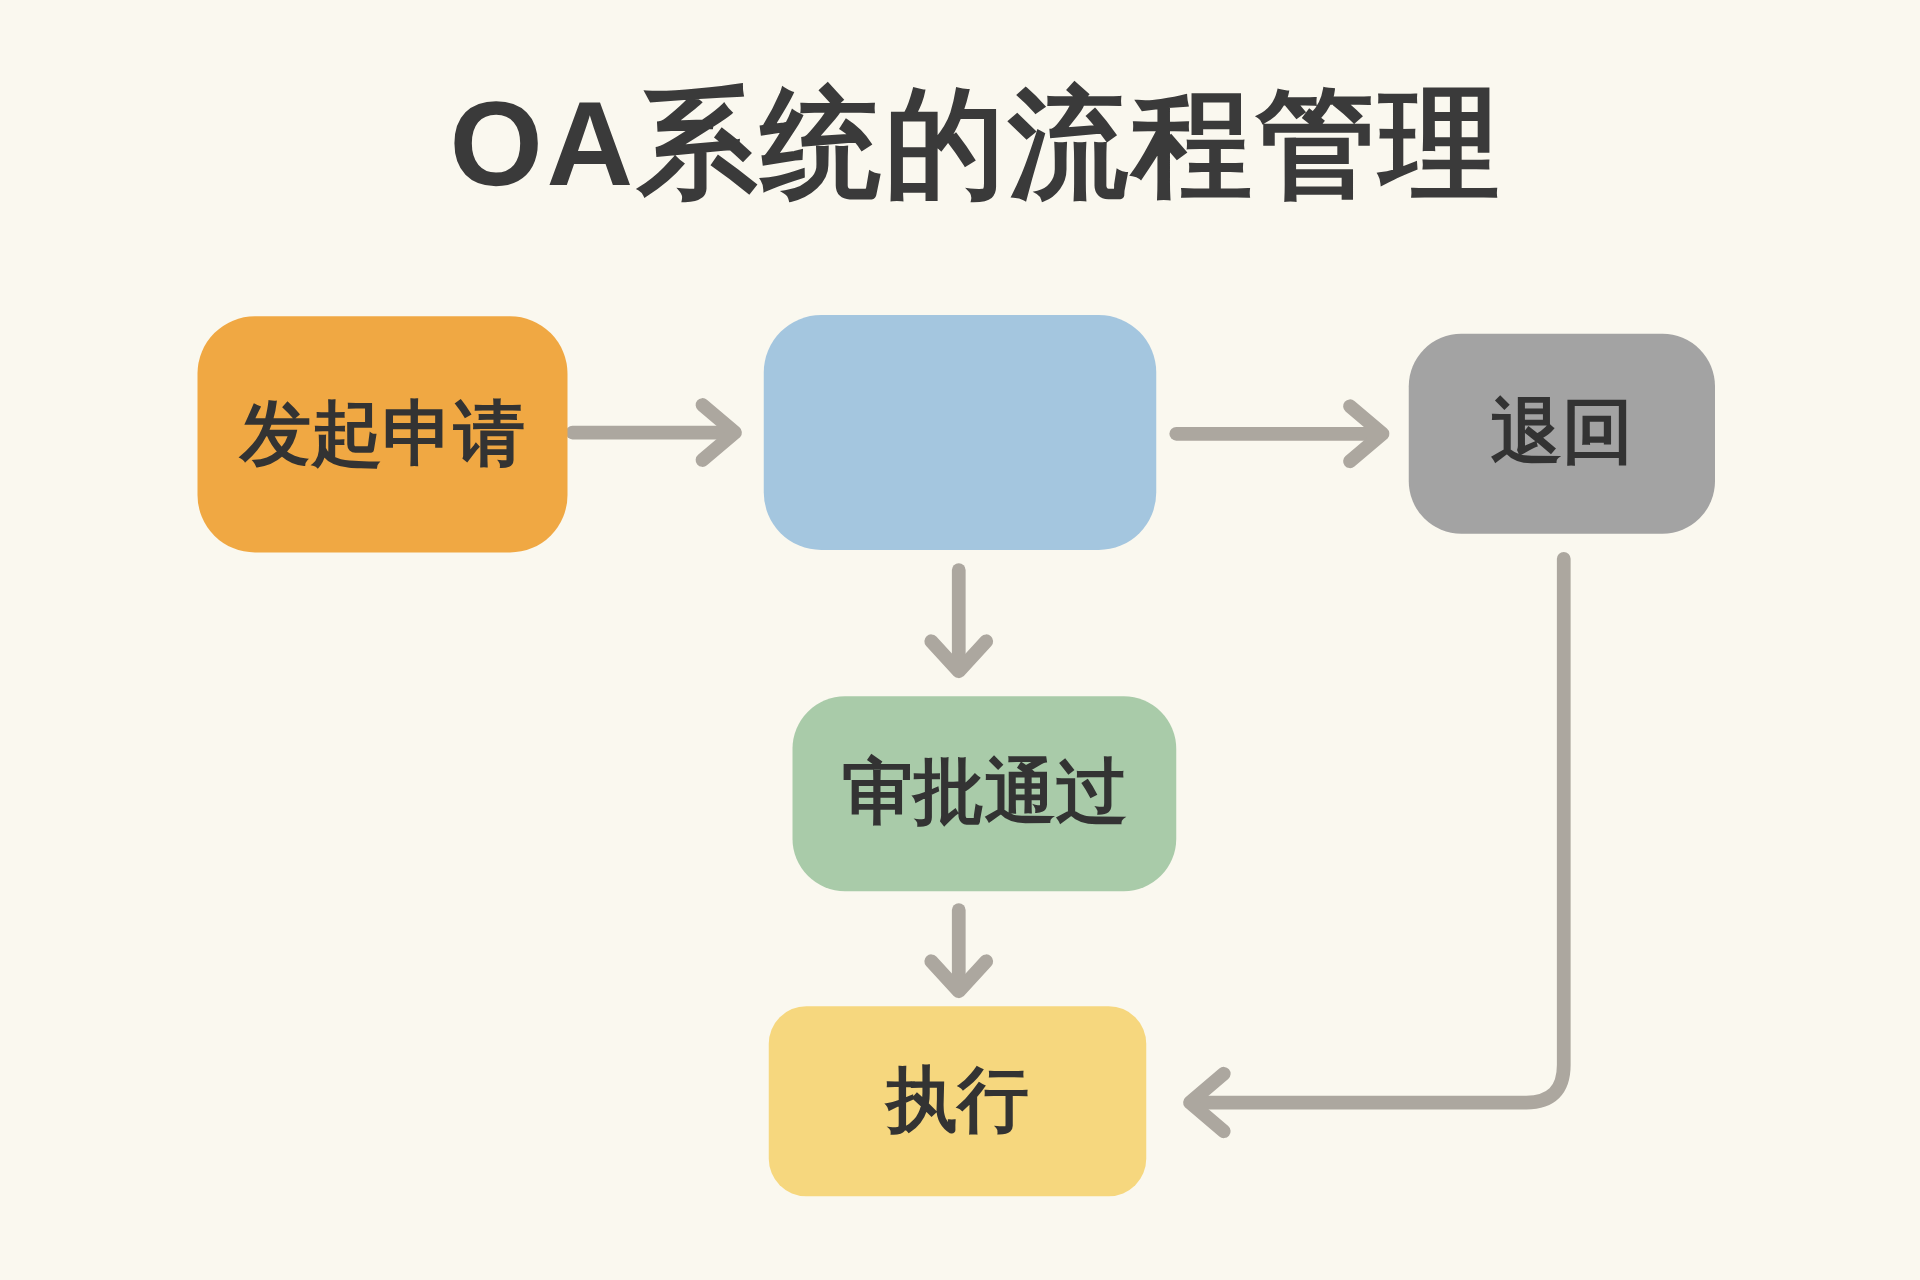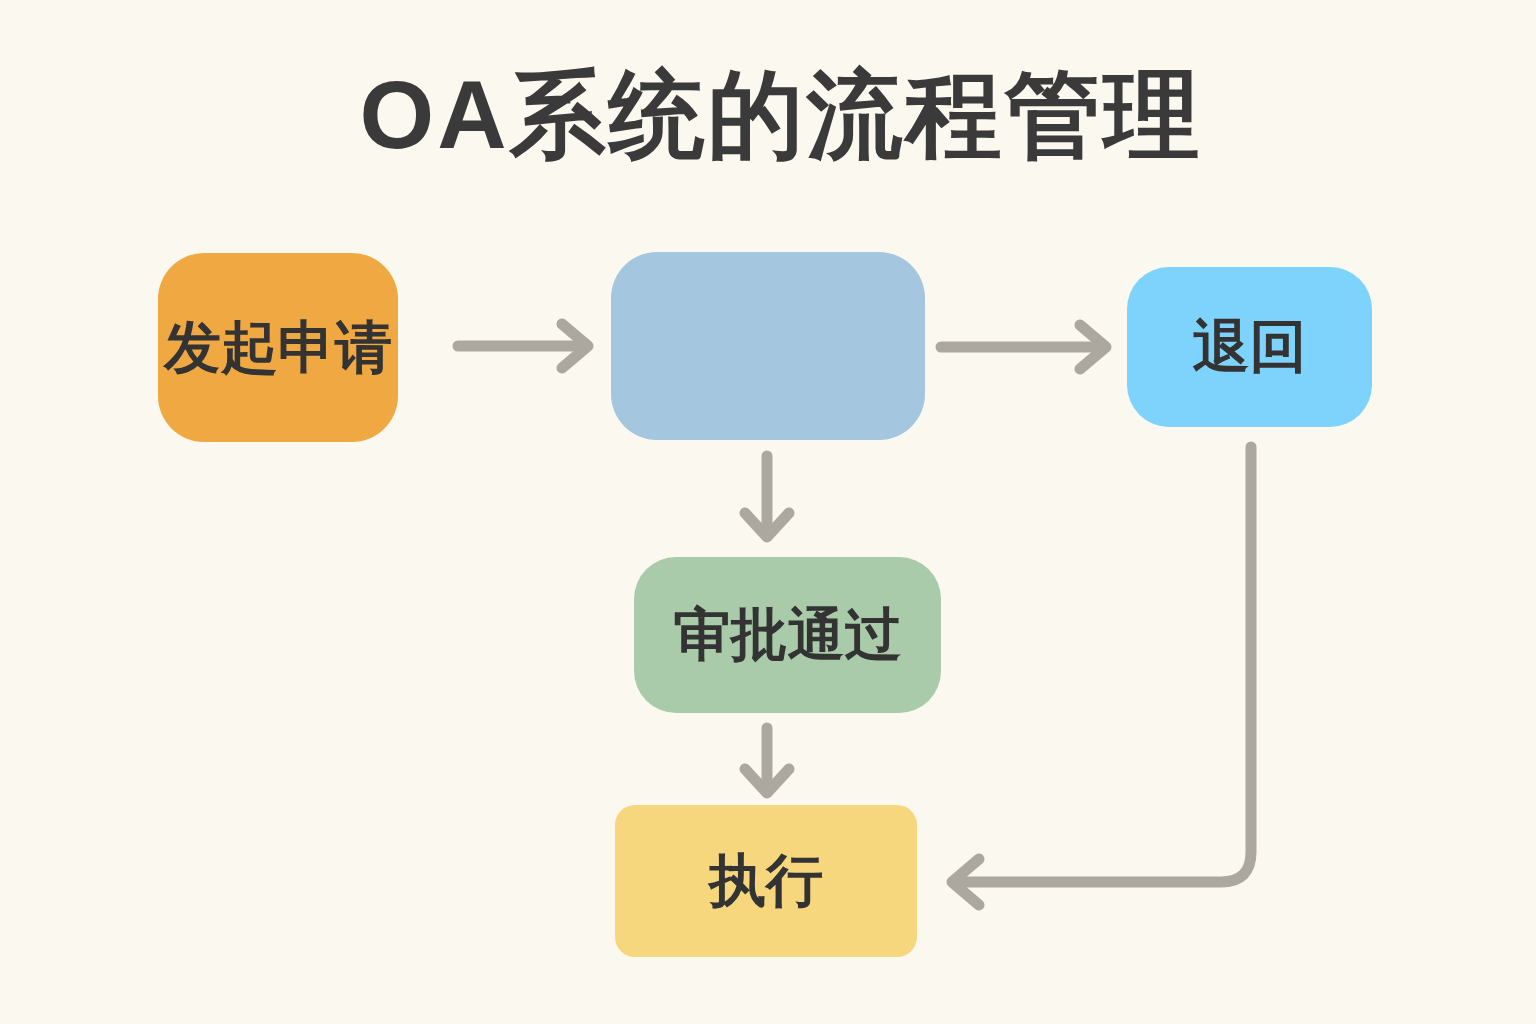--- a/index.html
+++ b/index.html
@@ -50,25 +50,25 @@
     text-align: center;
     border-radius: 46px;
     color: #333333;
   }
   .node-label {
     font-size: 57px;
     font-weight: 700;
     line-height: 1.32;
   }
   .node-label .line { display: block; }
-  .node-start   { left: 158px;  top: 253px; width: 240px; height: 189px; }
+  .node-start   { left: 158px;  top: 253px; width: 296px; height: 189px; }
   .node-manager { left: 611px;  top: 252px; width: 314px; height: 188px; }
   .node-reject  { left: 1127px; top: 267px; width: 245px; height: 160px; border-radius: 42px; }
   .node-approved{ left: 634px;  top: 557px; width: 307px; height: 156px; border-radius: 42px; }
-  .node-execute { left: 615px;  top: 805px; width: 302px; height: 152px; border-radius: 20px; }
+  .node-execute { left: 615px;  top: 805px; width: 302px; height: 152px; border-radius: 30px; }
 </style>
 </head>
 <body>
 
 <div class="canvas" style="background-color: rgb(250, 248, 239);">
 
   <h1 class="title">OA系统的流程管理</h1>
 
   <svg class="edges-layer" viewBox="0 0 1536 1024" xmlns="http://www.w3.org/2000/svg">
     <g>
@@ -95,21 +95,21 @@
 
   <div class="node node-start" style="background-color: rgb(240, 168, 67);">
     <span class="node-label">发起申请</span>
   </div>
 
   <div class="node node-manager" style="background-color: rgb(164, 198, 223);">
     <span class="node-label">
     </span>
   </div>
 
-  <div class="node node-reject" style="background-color: #7dd3fc;">
+  <div class="node node-reject" style="background-color: #a3a3a3;">
     <span class="node-label">退回</span>
   </div>
 
   <div class="node node-approved" style="background-color: rgb(169, 203, 169);">
     <span class="node-label">审批通过</span>
   </div>
 
   <div class="node node-execute" style="background-color: rgb(246, 215, 126);">
     <span class="node-label">执行</span>
   </div>

